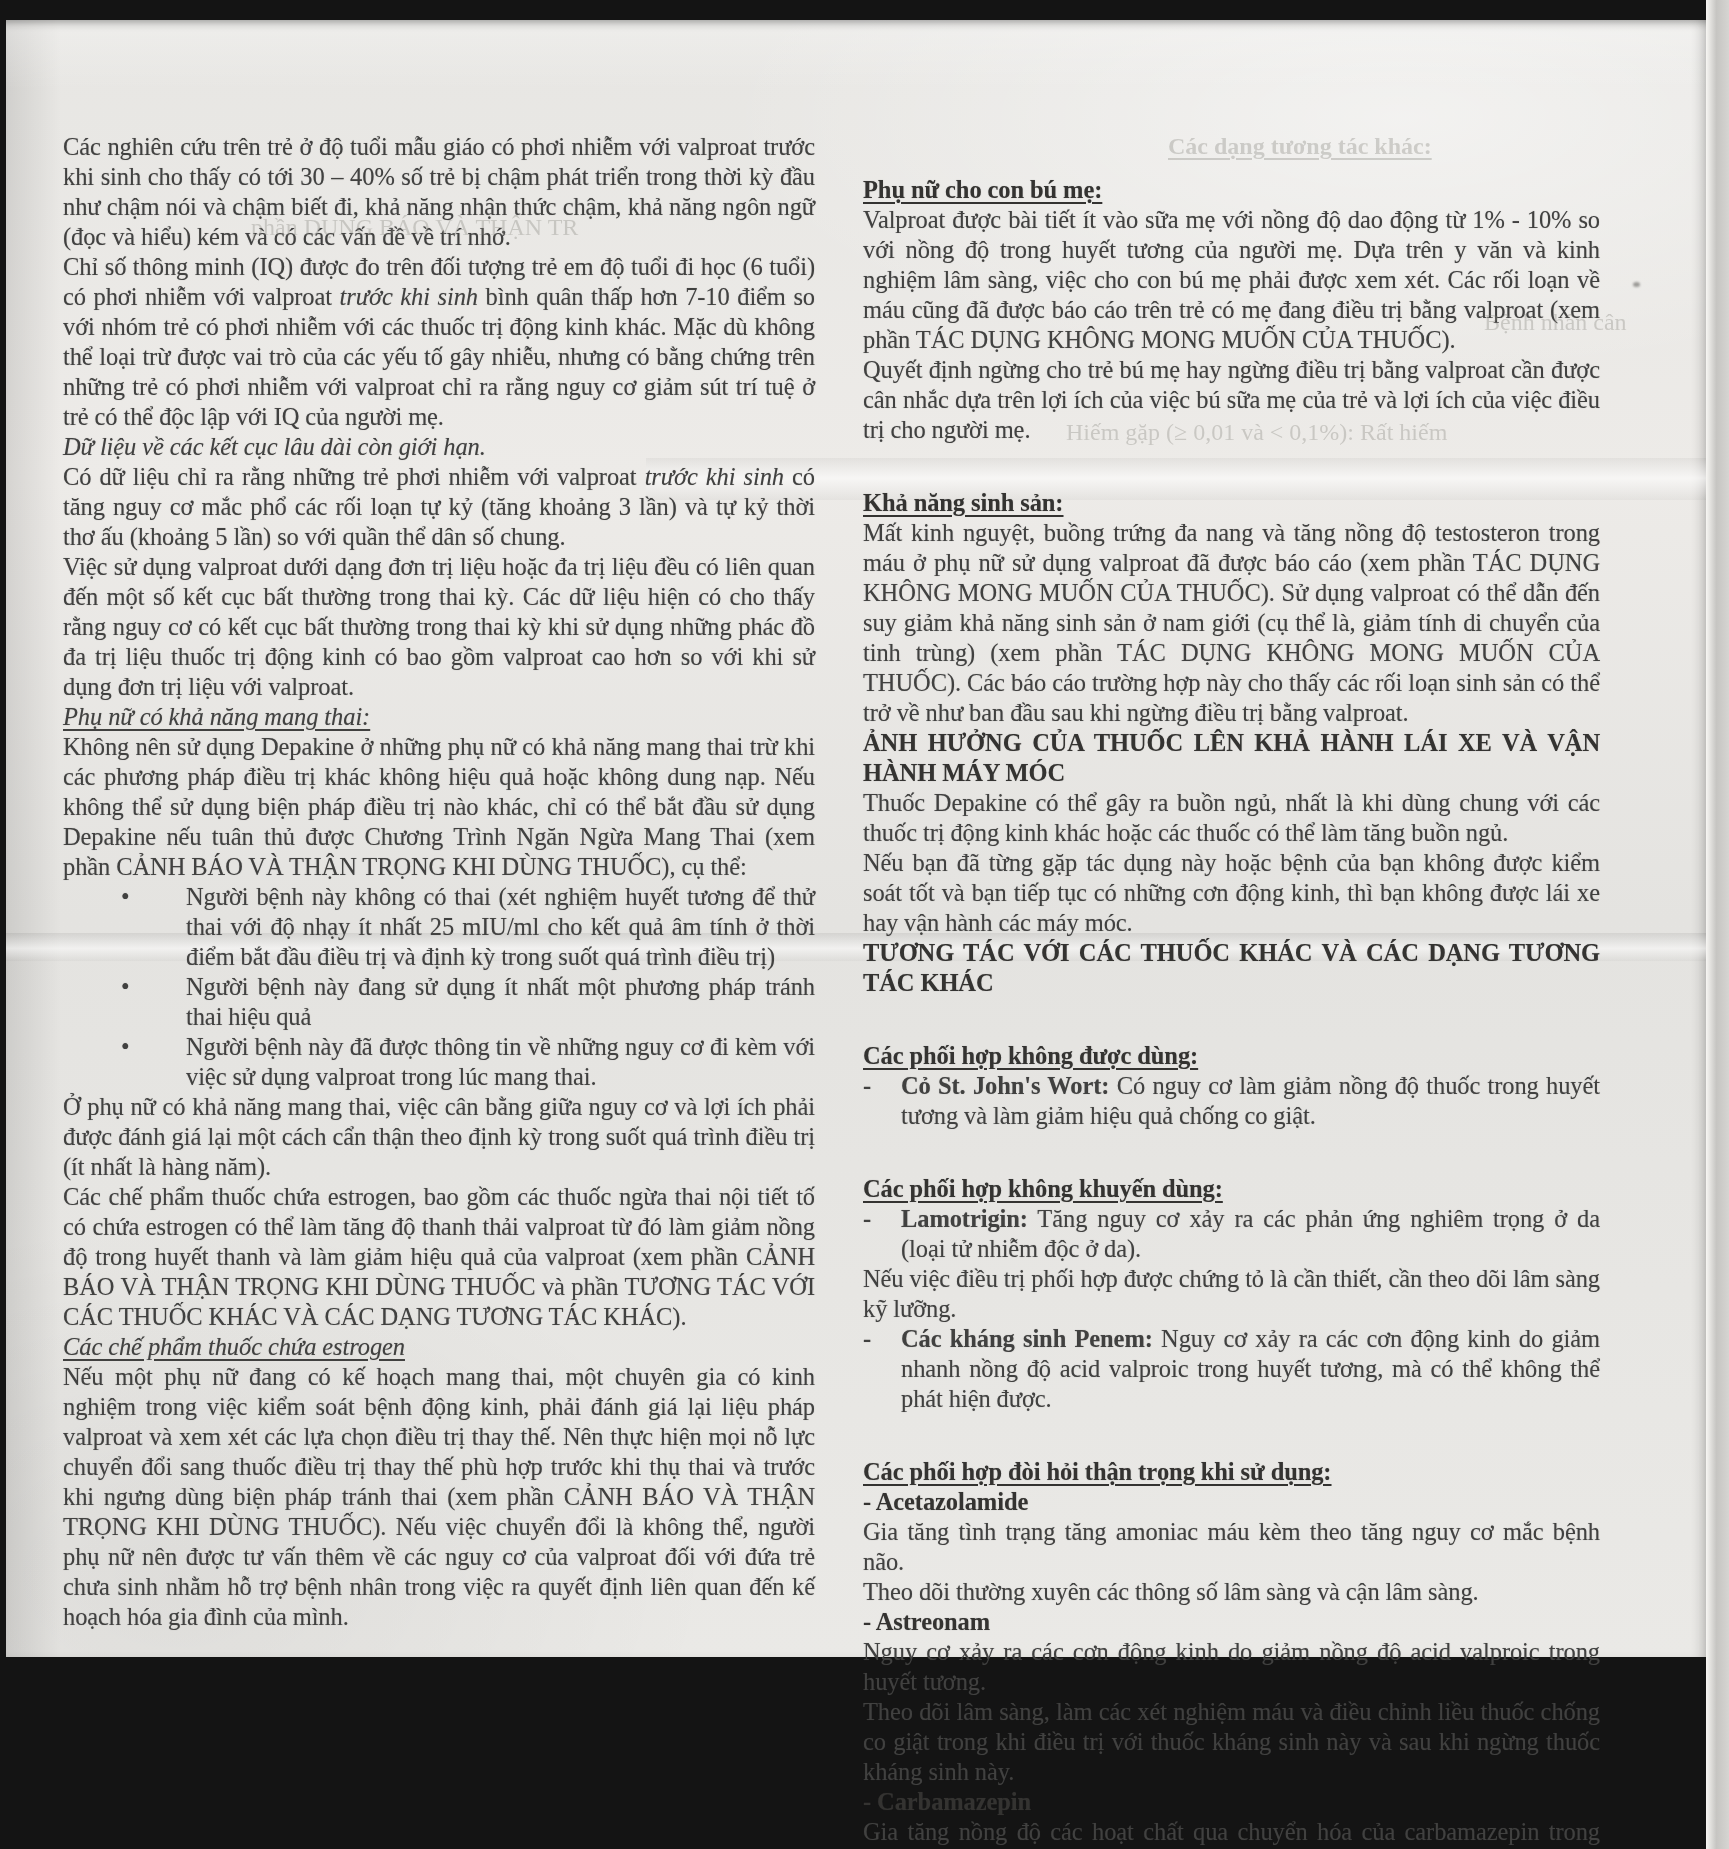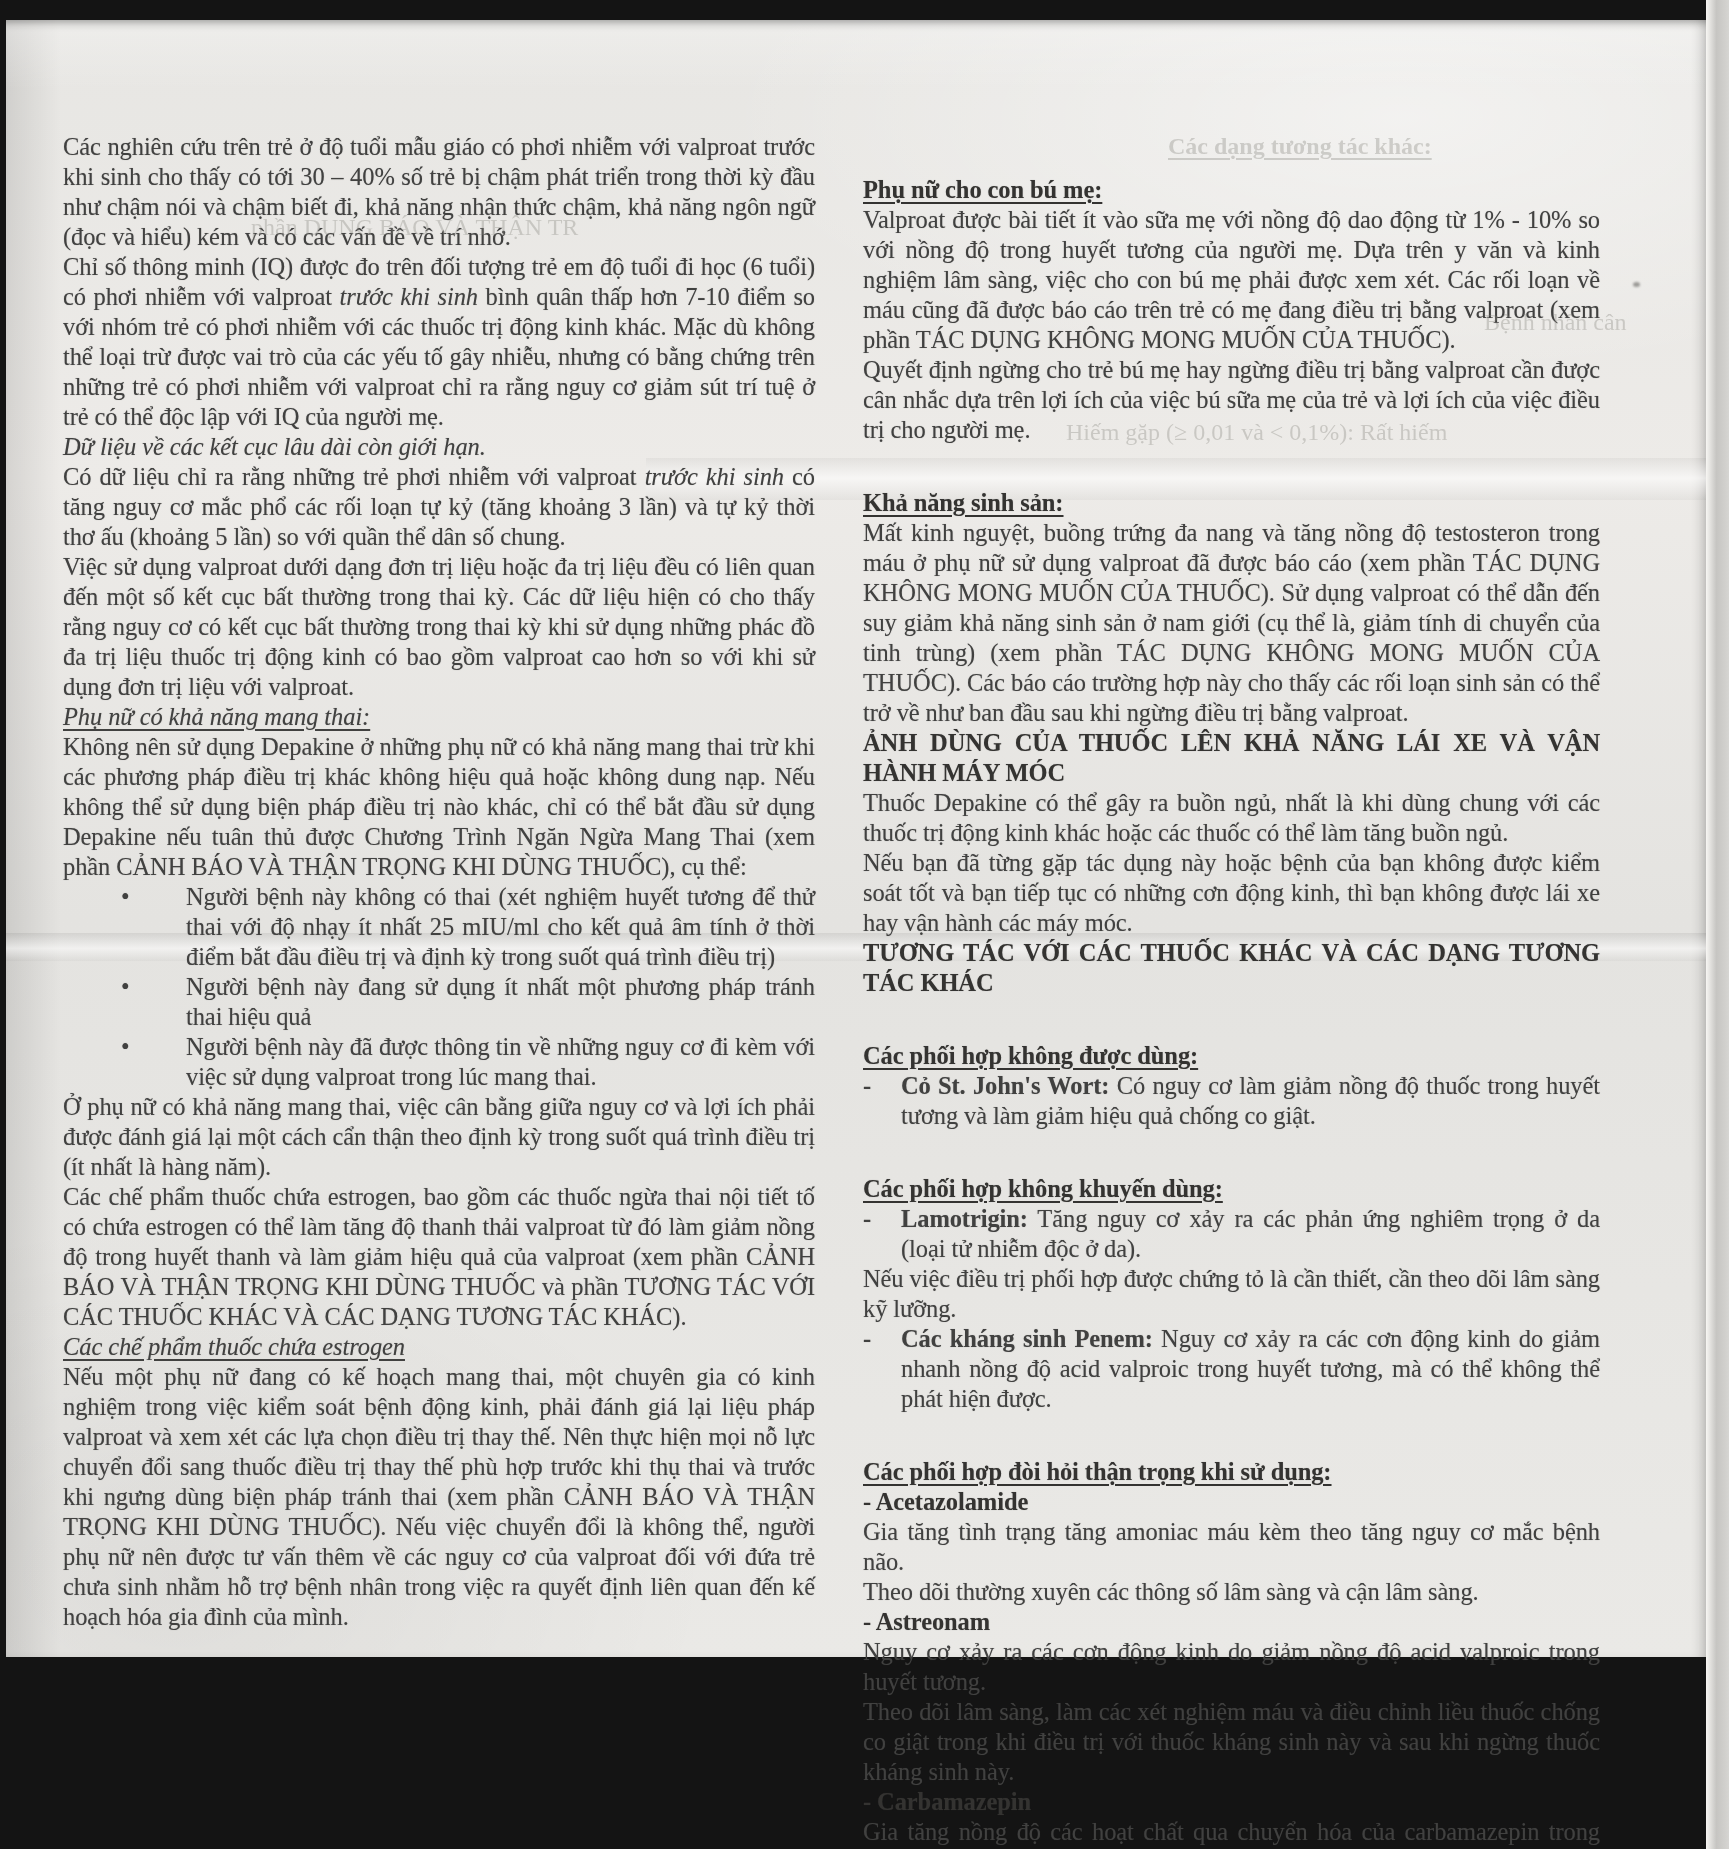--- a/index.html
+++ b/index.html
@@ -83,21 +83,21 @@
         <div class="blk p"><span>Các chế phẩm thuốc chứa estrogen, bao gồm các thuốc ngừa thai nội tiết tố có chứa estrogen có thể làm tăng độ thanh thải valproat từ đó làm giảm nồng độ trong huyết thanh và làm giảm hiệu quả của valproat (xem phần CẢNH BÁO VÀ THẬN TRỌNG KHI DÙNG THUỐC và phần TƯƠNG TÁC VỚI CÁC THUỐC KHÁC VÀ CÁC DẠNG TƯƠNG TÁC KHÁC).</span></div>
         <div class="blk hiu"><span>Các chế phẩm thuốc chứa estrogen</span></div>
         <div class="blk p"><span>Nếu một phụ nữ đang có kế hoạch mang thai, một chuyên gia có kinh nghiệm trong việc kiểm soát bệnh động kinh, phải đánh giá lại liệu pháp valproat và xem xét các lựa chọn điều trị thay thế. Nên thực hiện mọi nỗ lực chuyển đổi sang thuốc điều trị thay thế phù hợp trước khi thụ thai và trước khi ngưng dùng biện pháp tránh thai (xem phần CẢNH BÁO VÀ THẬN TRỌNG KHI DÙNG THUỐC). Nếu việc chuyển đổi là không thể, người phụ nữ nên được tư vấn thêm về các nguy cơ của valproat đối với đứa trẻ chưa sinh nhằm hỗ trợ bệnh nhân trong việc ra quyết định liên quan đến kế hoạch hóa gia đình của mình.</span></div>
       </div>
     <div class="col col-right" id="col-right">
         <div class="blk hbu"><span>Phụ nữ cho con bú mẹ:</span></div>
         <div class="blk p"><span>Valproat được bài tiết ít vào sữa mẹ với nồng độ dao động từ 1% - 10% so với nồng độ trong huyết tương của người mẹ. Dựa trên y văn và kinh nghiệm lâm sàng, việc cho con bú mẹ phải được xem xét. Các rối loạn về máu cũng đã được báo cáo trên trẻ có mẹ đang điều trị bằng valproat (xem phần TÁC DỤNG KHÔNG MONG MUỐN CỦA THUỐC).</span></div>
         <div class="blk p"><span>Quyết định ngừng cho trẻ bú mẹ hay ngừng điều trị bằng valproat cần được cân nhắc dựa trên lợi ích của việc bú sữa mẹ của trẻ và lợi ích của việc điều trị cho người mẹ.</span></div>
         <div class="blk hbu"><span>Khả năng sinh sản:</span></div>
         <div class="blk p"><span>Mất kinh nguyệt, buồng trứng đa nang và tăng nồng độ testosteron trong máu ở phụ nữ sử dụng valproat đã được báo cáo (xem phần TÁC DỤNG KHÔNG MONG MUỐN CỦA THUỐC). Sử dụng valproat có thể dẫn đến suy giảm khả năng sinh sản ở nam giới (cụ thể là, giảm tính di chuyển của tinh trùng) (xem phần TÁC DỤNG KHÔNG MONG MUỐN CỦA THUỐC). Các báo cáo trường hợp này cho thấy các rối loạn sinh sản có thể trở về như ban đầu sau khi ngừng điều trị bằng valproat.</span></div>
-        <div class="blk hc"><span>ẢNH DÙNG CỦA THUỐC LÊN KHẢ NĂNG LÁI XE VÀ VẬN HÀNH MÁY MÓC</span></div>
+        <div class="blk hc"><span>ẢNH HƯỞNG CỦA THUỐC LÊN KHẢ HÀNH LÁI XE VÀ VẬN HÀNH MÁY MÓC</span></div>
         <div class="blk p"><span>Thuốc Depakine có thể gây ra buồn ngủ, nhất là khi dùng chung với các thuốc trị động kinh khác hoặc các thuốc có thể làm tăng buồn ngủ.</span></div>
         <div class="blk p"><span>Nếu bạn đã từng gặp tác dụng này hoặc bệnh của bạn không được kiểm soát tốt và bạn tiếp tục có những cơn động kinh, thì bạn không được lái xe hay vận hành các máy móc.</span></div>
         <div class="blk hc"><span>TƯƠNG TÁC VỚI CÁC THUỐC KHÁC VÀ CÁC DẠNG TƯƠNG TÁC KHÁC</span></div>
         <div class="blk hbu"><span>Các phối hợp không được dùng:</span></div>
         <div class="blk dash"><span class="mk">-</span><span class="sb">Cỏ St. John's Wort:</span><span> Có nguy cơ làm giảm nồng độ thuốc trong huyết tương và làm giảm hiệu quả chống co giật.</span></div>
         <div class="blk hbu"><span>Các phối hợp không khuyến dùng:</span></div>
         <div class="blk dash"><span class="mk">-</span><span class="sb">Lamotrigin:</span><span> Tăng nguy cơ xảy ra các phản ứng nghiêm trọng ở da (loại tử nhiễm độc ở da).</span></div>
         <div class="blk p"><span>Nếu việc điều trị phối hợp được chứng tỏ là cần thiết, cần theo dõi lâm sàng kỹ lưỡng.</span></div>
         <div class="blk dash"><span class="mk">-</span><span class="sb">Các kháng sinh Penem:</span><span> Nguy cơ xảy ra các cơn động kinh do giảm nhanh nồng độ acid valproic trong huyết tương, mà có thể không thể phát hiện được.</span></div>
         <div class="blk hbu"><span>Các phối hợp đòi hỏi thận trọng khi sử dụng:</span></div>

